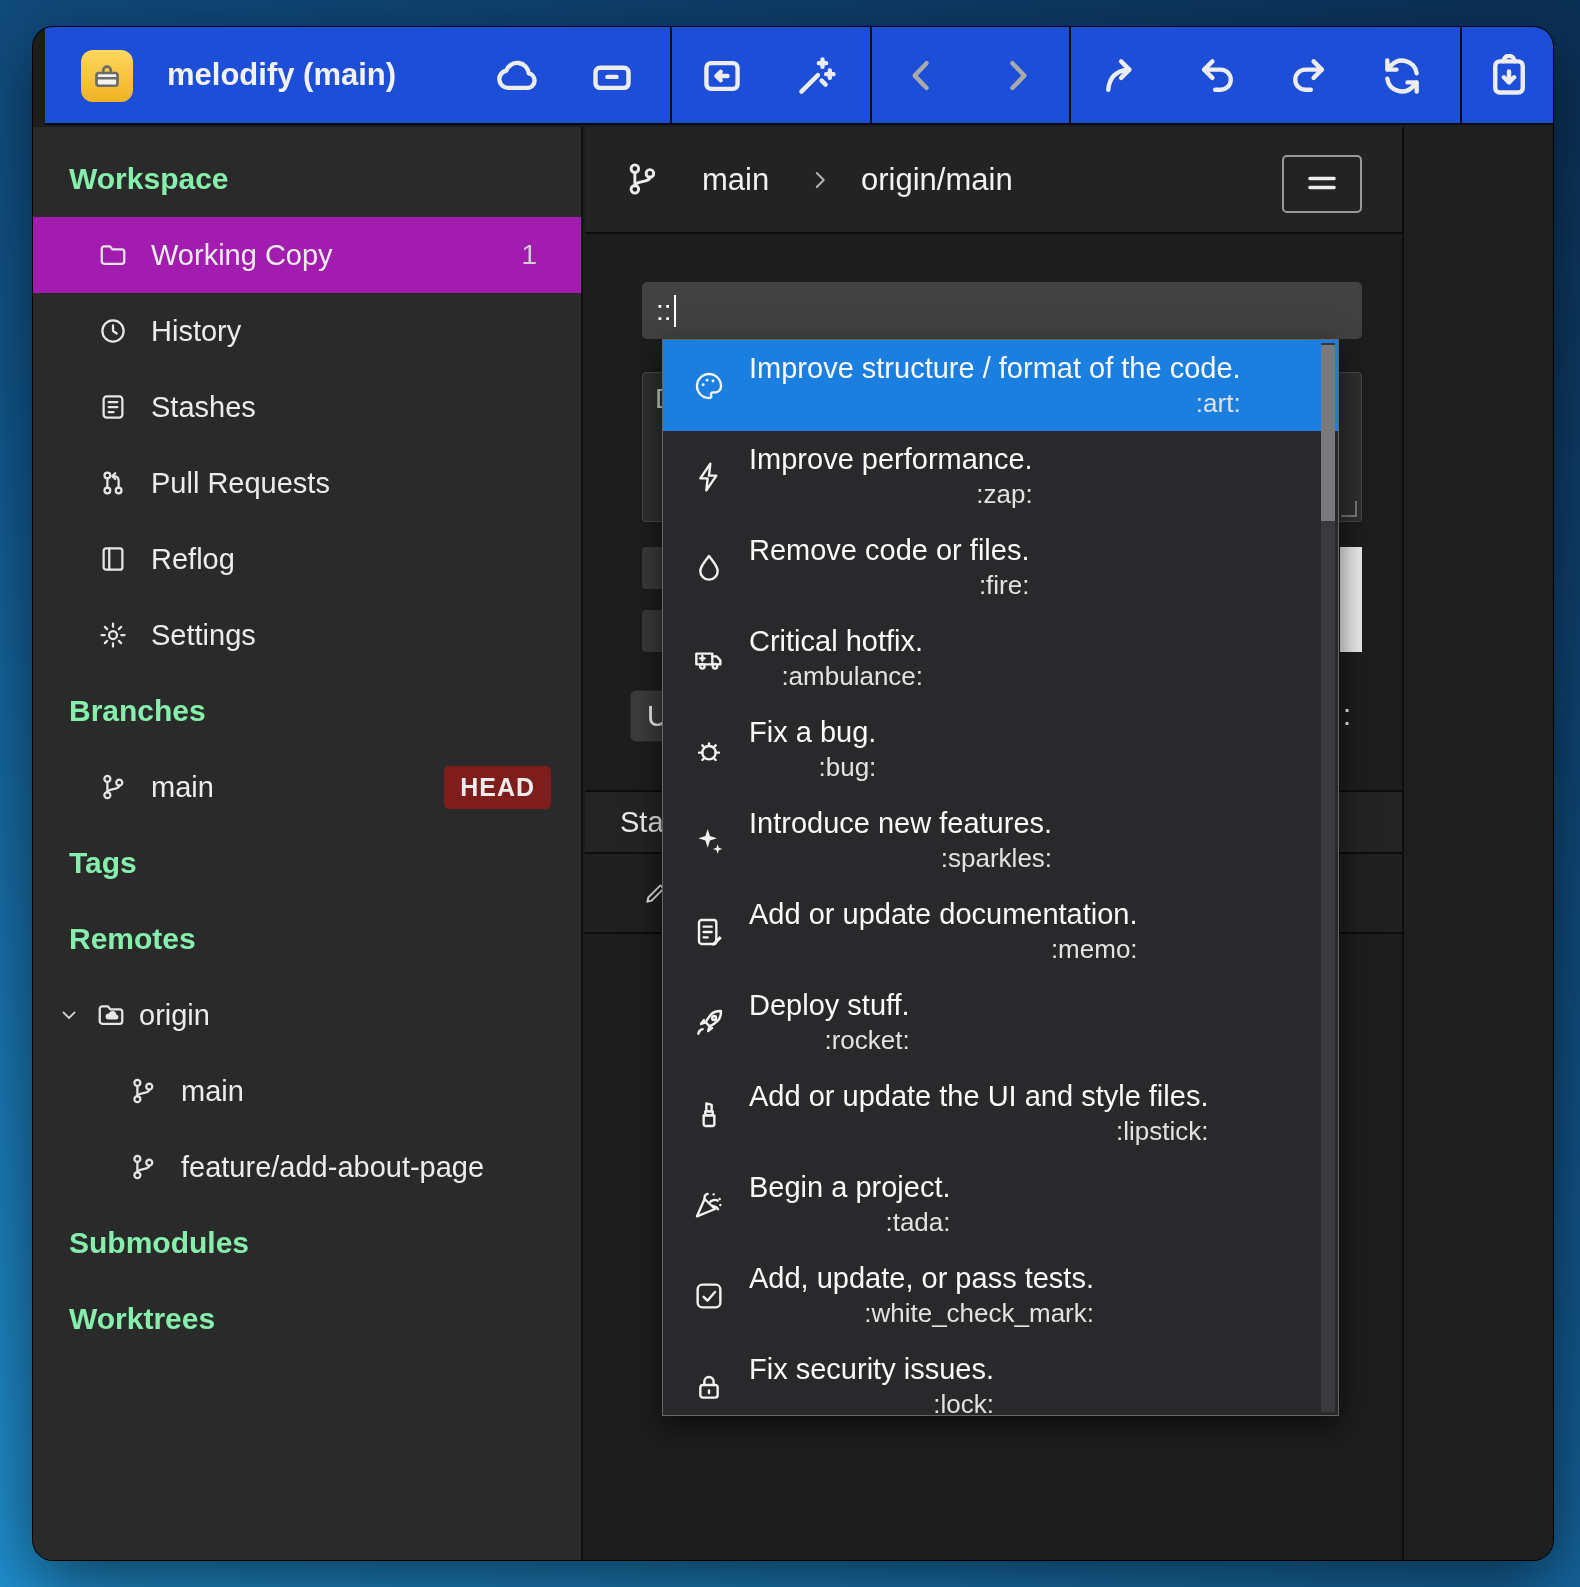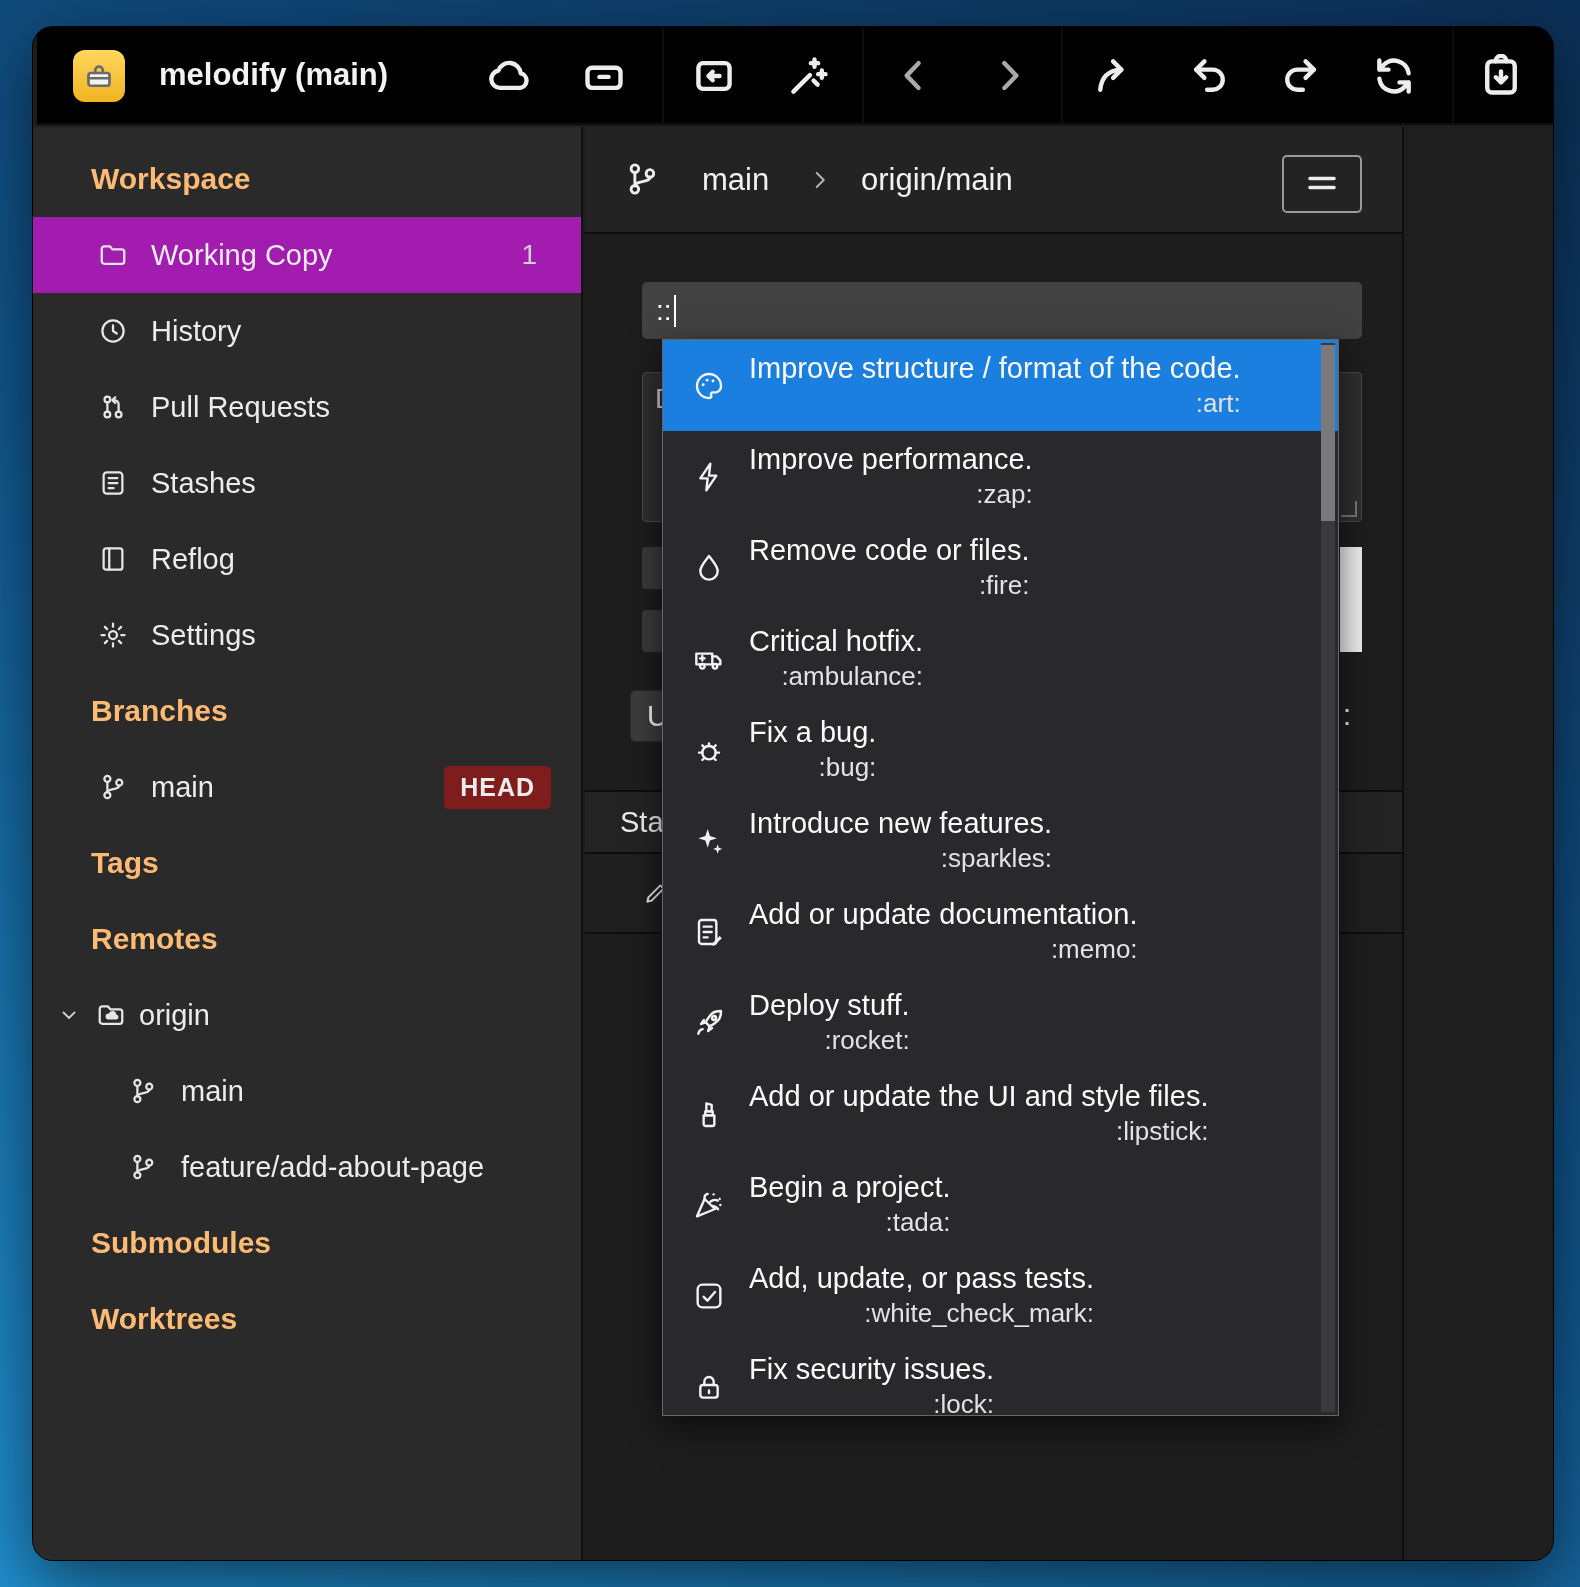--- a/index.html
+++ b/index.html
@@ -5,41 +5,41 @@
   * { margin:0; padding:0; box-sizing:border-box; }
   html,body { width:1580px; height:1587px; overflow:hidden;
     font-family:"Liberation Sans", sans-serif; }
   body { background: linear-gradient(210deg, #0c2f55 0%, #11568c 52%, #2090d0 100%); }
 
   .window { position:absolute; left:33px; top:27px; width:1520px; height:1533px;
     background:#1d1d1d; border-radius:20px; overflow:hidden;
     box-shadow:0 0 0 1px #000, 0 24px 70px rgba(0,0,0,.55); }
 
   
-  .titlebar { position:absolute; left:4px; top:0; width:100%; height:98px;
-    background:#000000; border-bottom:2px solid #0d0d0d; }
+  .titlebar { position:absolute; left:12px; top:0; width:100%; height:98px;
+    background:#1d4ed8; border-bottom:2px solid #0d0d0d; }
   .app-icon { position:absolute; left:36px; top:23px; width:52px; height:52px;
     border-radius:12px; background:linear-gradient(#ffd75e,#f0b322);
     display:flex; align-items:center; justify-content:center; }
   .tb-title { position:absolute; left:122px; top:0; height:98px; line-height:96px;
     color:#f2f2f2; font-size:31px; font-weight:600; }
   .tbi { position:absolute; top:26px; width:46px; height:46px; color:#ededed;
     display:flex; align-items:center; justify-content:center; }
   .tbi svg { width:44px; height:44px; }
   .tbi.dim { color:#a9a9a9; }
   .tb-div { position:absolute; top:0; width:2px; height:96px; background:#0d0d0d; }
 
   svg.ln { fill:none; stroke:currentColor; stroke-width:1.8; stroke-linecap:round; stroke-linejoin:round; }
   svg.ln.bold { stroke-width:2.4; }
 
   
   .sidebar { position:absolute; left:0; top:100px; width:550px; height:1433px;
     background:#2a2a2a; border-right:2px solid #101010; padding-top:14px; color:#ececec; }
   .sb-header { height:76px; display:flex; align-items:center; padding-left:36px;
-    font-size:30px; font-weight:700; color:#fdba74;margin-left:22px; }
+    font-size:30px; font-weight:700; color:#86efac; }
   .sb-item { height:76px; display:flex; align-items:center; padding-left:64px;
     font-size:29px; gap:22px; cursor:default; }
   .sb-item.selected { background:#a21caf; }
   .sb-item.nested { padding-left:94px; }
   .sb-item.origin-row { padding-left:24px; gap:12px; }
   .sb-ic { width:32px; height:32px; color:#e6e6e6; display:flex; align-items:center; justify-content:center; flex:0 0 auto; }
   .sb-ic svg { width:30px; height:30px; }
   .sb-chev { width:26px; height:26px; color:#cfcfcf; display:flex; align-items:center; }
   .sb-chev svg { width:24px; height:24px; }
   .sb-count { margin-left:auto; margin-right:44px; color:#cfcfcf; font-size:28px; }
@@ -212,38 +212,38 @@
             <circle cx="12" cy="12" r="8.5"></circle>
             <path d="M12 7.5V12l3 2"></path>
           </svg>
         </span>
       <span>History</span>
     </div>
 
     <div class="sb-item">
       <span class="sb-ic">
         <svg class="ln" viewBox="0 0 24 24">
+            <rect x="4.5" y="3.5" width="15" height="17" rx="2.5"></rect>
+            <path d="M8.5 8h7M8.5 12h7M8.5 16h4"></path>
+          </svg>
+        </span>
+      <span>Stashes</span>
+    </div>
+
+    <div class="sb-item">
+      <span class="sb-ic">
+        <svg class="ln" viewBox="0 0 24 24">
             <circle cx="7.5" cy="6" r="2.3"></circle>
             <circle cx="7.5" cy="18" r="2.3"></circle>
             <circle cx="16.5" cy="18" r="2.3"></circle>
             <path d="M7.5 8.3v7.4M16.5 15.7V10a3.5 3.5 0 0 0-3.5-3.5h-1"></path>
             <path d="m13.8 4.2-2.3 2.3 2.3 2.3"></path>
           </svg>
         </span>
       <span>Pull Requests</span>
-    </div>
-
-    <div class="sb-item">
-      <span class="sb-ic">
-        <svg class="ln" viewBox="0 0 24 24">
-            <rect x="4.5" y="3.5" width="15" height="17" rx="2.5"></rect>
-            <path d="M8.5 8h7M8.5 12h7M8.5 16h4"></path>
-          </svg>
-        </span>
-      <span>Stashes</span>
     </div>
 
     <div class="sb-item">
       <span class="sb-ic">
         <svg class="ln" viewBox="0 0 24 24">
             <rect x="4.5" y="3.5" width="15" height="17" rx="2"></rect>
             <path d="M9 3.5v17"></path>
           </svg>
         </span>
       <span>Reflog</span>

